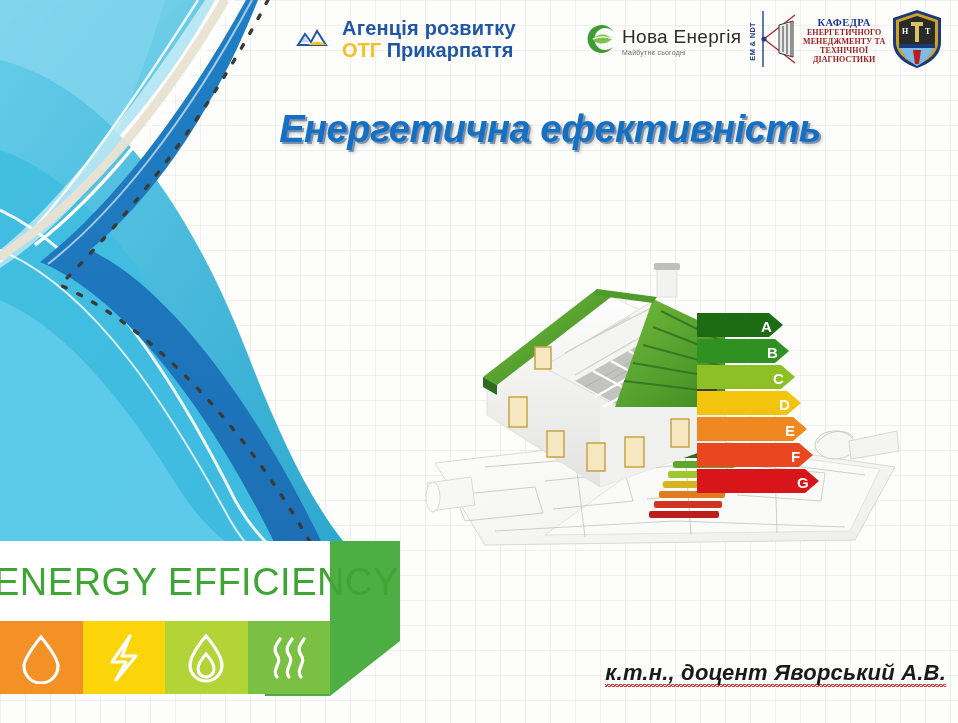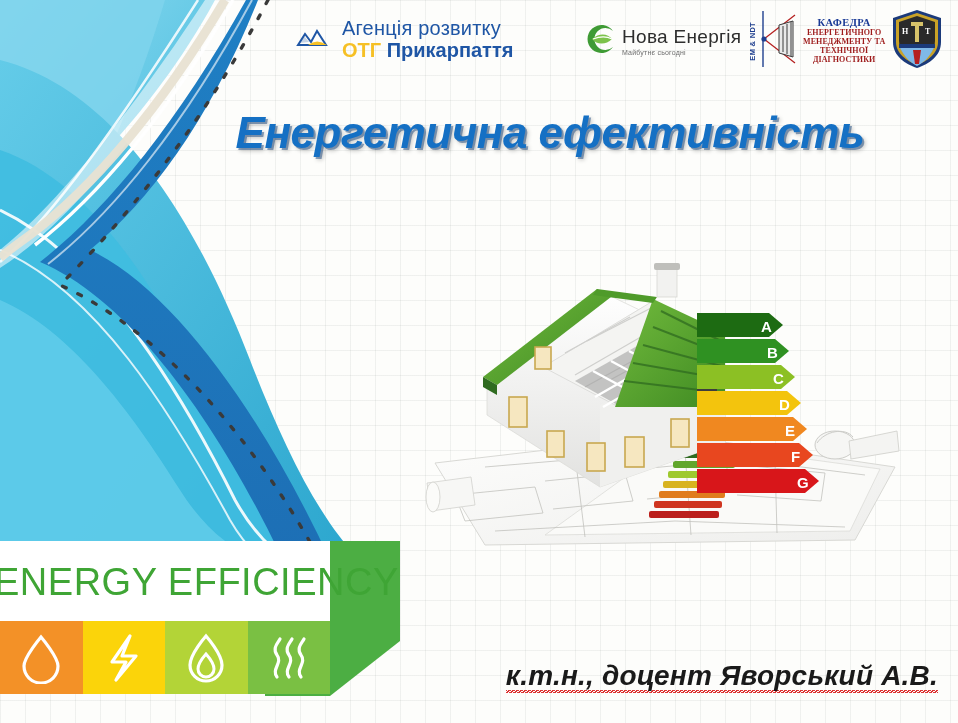--- a/index.html
+++ b/index.html
@@ -21,62 +21,62 @@
     background-size:25px 25px;
     pointer-events:none;
   }
   
   .wave-wrap{position:absolute;left:0;top:0;width:470px;height:600px;}
   
   .logos{position:absolute;top:0;left:0;width:958px;height:82px;}
   .logo{position:absolute;display:flex;align-items:center;}
   .logo1{left:296px;top:18px;}
   .logo1 .l1txt{line-height:1.08;}
-  .logo1 .l1a{color:#1f56a5;font-weight:normal;font-size:20px;letter-spacing:.2px;}
+  .logo1 .l1a{color:#1f56a5;font-weight:bold;font-size:20px;letter-spacing:.2px;}
   .logo1 .l1b{font-weight:bold;font-size:20px;color:#1f56a5;}
   .logo1 .otg{color:#f6c025;}
   .logo2{left:584px;top:22px;}
   .logo2 .l2txt{margin-left:4px;}
   .logo2 .l2a{font-size:19px;color:#2e2e2e;letter-spacing:.3px;}
   .logo2 .l2b{font-size:7px;color:#6d6d6d;margin-top:1px;letter-spacing:.2px;}
   .logo3{left:748px;top:8px;}
   .emndt{font-size:7.5px;color:#1f3f8f;font-weight:bold;letter-spacing:.3px;
          writing-mode:vertical-rl;transform:rotate(180deg);}
   .kaf{margin-left:4px;text-align:center;line-height:1.12;}
   .kaf .k1{font-family:"Liberation Serif",serif;color:#1a3a96;font-weight:bold;font-size:10.5px;letter-spacing:.4px;}
   .kaf .k2{font-family:"Liberation Serif",serif;color:#9e1b1b;font-weight:bold;font-size:8px;letter-spacing:.1px;}
   
   .title{
     position:absolute;left:150px;top:108px;width:800px;
     text-align:center;
     font-family:"Liberation Sans", sans-serif;
     font-weight:bold;font-style:italic;
-    font-size:44px;line-height:1.12;
+    font-size:38px;line-height:1.12;
     color:#1570c4;
     text-shadow:2px 2px 0 rgba(10,60,120,.45), 3px 3px 4px rgba(0,0,0,.22);
     letter-spacing:-.5px;
   }
   
   .photo{position:absolute;left:425px;top:255px;width:478px;height:300px;}
   
   .eebadge{position:absolute;left:0;top:541px;width:400px;height:155px;}
   .ee-white{position:absolute;left:0;top:0;width:330px;height:80px;background:#ffffff;}
   .ee-text{position:absolute;left:-6px;top:20px;width:340px;
      color:#3fa535;font-size:38px;letter-spacing:.5px;white-space:nowrap;}
   .ee-tiles{position:absolute;left:0;top:80px;width:330px;height:73px;display:flex;}
   .tile{flex:1;position:relative;}
   .t1{background:#f39127;}
   .t2{background:#fbd40a;}
   .t3{background:#b3d437;}
   .t4{background:#7ac043;}
   .tile svg{position:absolute;left:50%;top:50%;transform:translate(-50%,-50%);}
   
   .author{
-    position:absolute;right:20px;top:660px;
-    font-weight:bold;font-style:italic;font-size:28px;color:#1a1a1a;
+    position:absolute;right:12px;top:660px;
+    font-weight:bold;font-style:italic;font-size:22px;color:#1a1a1a;
     letter-spacing:.2px;white-space:nowrap;
   }
   .sp{ background-image:
       repeating-linear-gradient(135deg,#d33 0 1px,transparent 1px 2px);
       background-position:0 100%;background-size:4px 3px;background-repeat:repeat-x;
       padding-bottom:2px;}
 </style>
 </head>
 <body>
 

